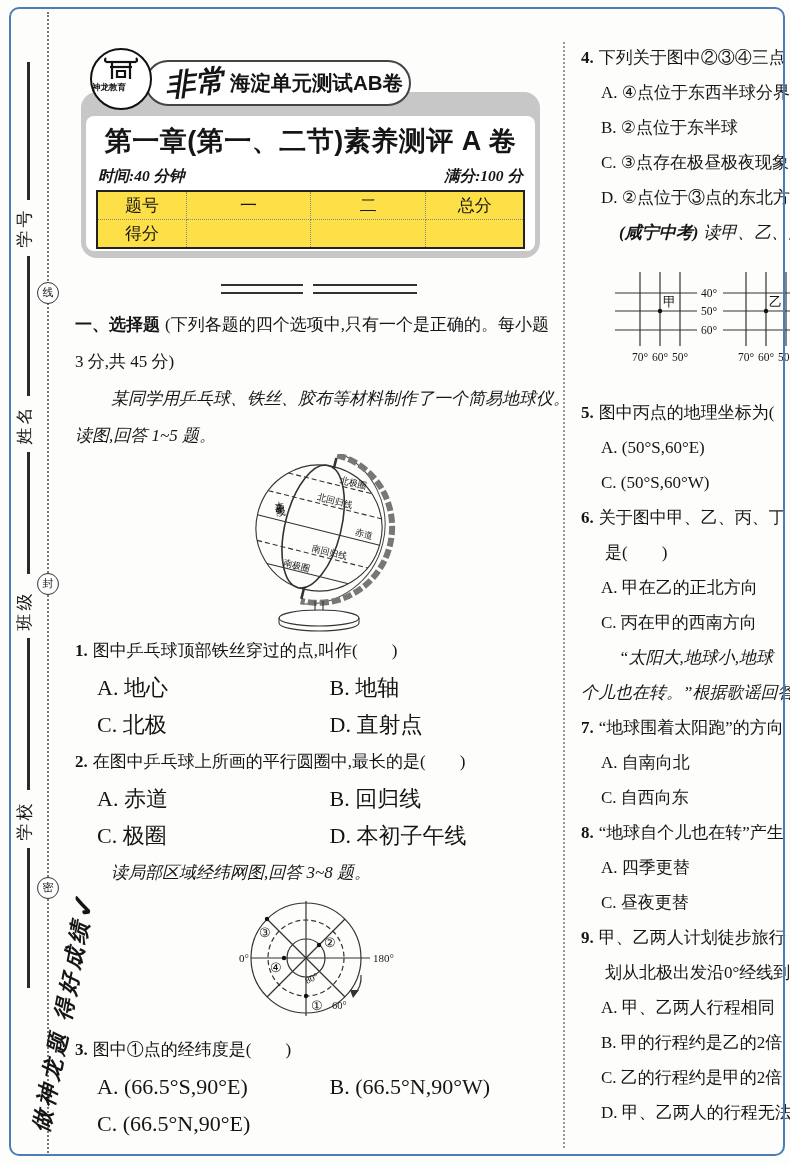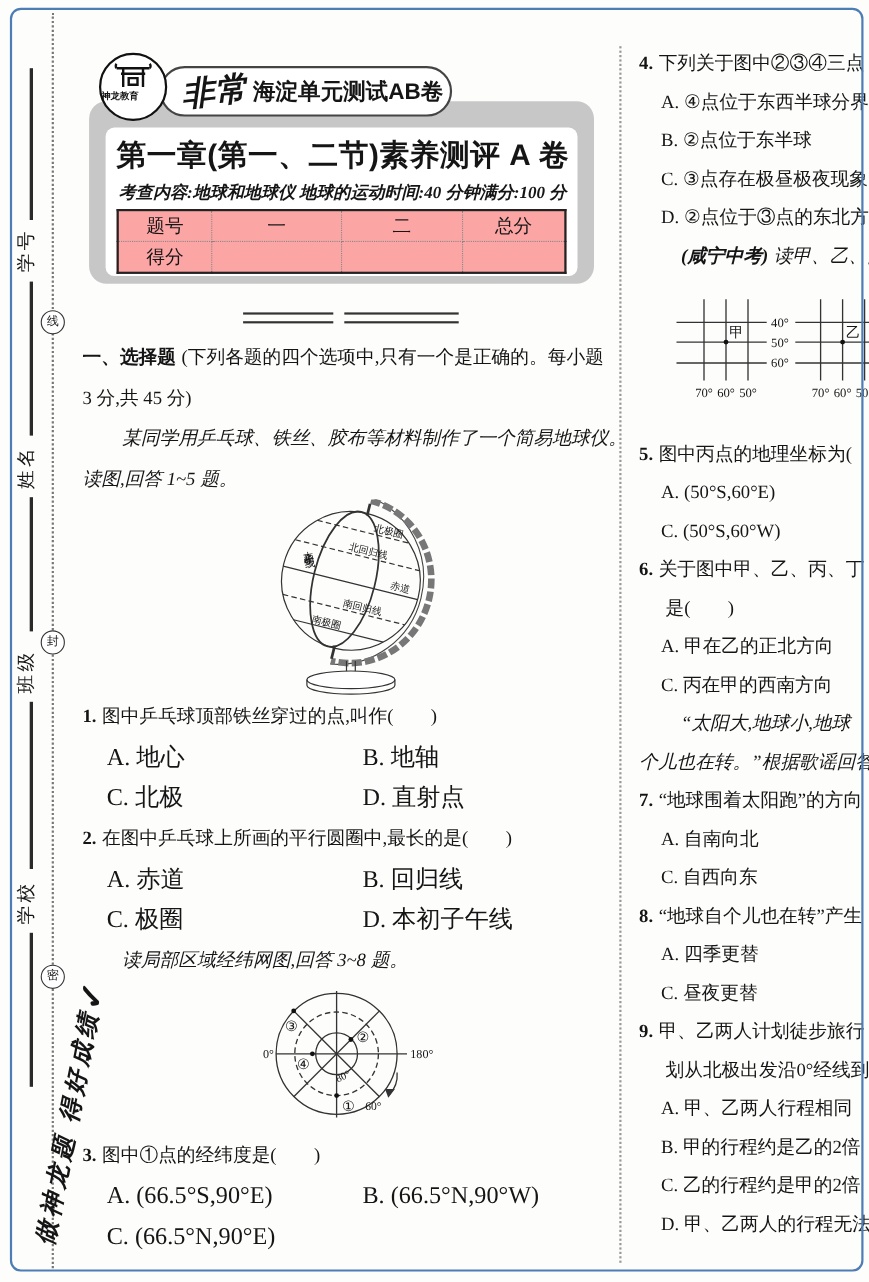--- a/index.html
+++ b/index.html
@@ -18,27 +18,27 @@
   .stamp { position:absolute; left:22px; top:1128px; transform-origin:0 0; transform:rotate(-79deg);
            font-size:22px; font-style:italic; font-weight:bold; letter-spacing:4px; white-space:nowrap; z-index:3; }
   .stamp .chk { font-size:30px; font-style:normal; letter-spacing:0; vertical-align:-2px; }
   .divider { position:absolute; left:563px; top:42px; height:1106px; border-left:2px dotted #999; }
   
   .col-left  { position:absolute; left:75px; top:40px; width:487px; }
   .col-right { position:absolute; left:581px; top:40px; width:215px; }
   
   .hdr { position:relative; height:212px; margin:8px 22px 0 6px; }
   .hdr-panel { position:absolute; left:0; right:0; top:44px; bottom:2px; background:var(--gray);
-               border-radius:16px; padding:24px 15px 7px; box-sizing:border-box; }
+               border-radius:16px; padding:24px 5px 7px; box-sizing:border-box; }
   .hdr-inner { background:#fff; border-radius:8px; height:100%; box-sizing:border-box; padding:2px 10px 8px; }
   .hdr-title { font-family:"Liberation Sans",sans-serif; font-weight:bold; font-size:27px;
                text-align:center; line-height:46px; letter-spacing:0.5px; white-space:nowrap; }
   .hdr-info  { display:flex; justify-content:space-between; font-weight:bold; font-style:italic;
                font-size:15.5px; line-height:23px; padding:0 2px; white-space:nowrap; }
-  .hdr-table { width:100%; border-collapse:collapse; border:2px solid #222; background:#fca5a5; margin-top:3px; }
+  .hdr-table { width:100%; border-collapse:collapse; border:2px solid #222; background:#fde047; margin-top:3px; }
   .hdr-table td { border:1px dotted #888; height:25px; text-align:center; font-size:17px; }
   .logo { position:absolute; left:9px; top:0; width:62px; height:62px; border:2.5px solid #111; border-radius:50%;
           background:#fff; z-index:3; text-align:left; box-sizing:border-box; }
   .logo svg { display:block; margin:7px auto 0; }
   .logo-name { font-size:8.5px; font-weight:bold; font-family:"Liberation Sans",sans-serif; margin-top:1px; }
   .pill { position:absolute; left:64px; top:12px; height:46px; width:266px; border:2px solid #444;
           border-radius:24px; background:#fff; z-index:2; display:flex; align-items:center;
           padding-left:18px; box-sizing:border-box; white-space:nowrap; }
   .brand-script { font-size:30px; font-weight:bold; font-style:italic; transform:rotate(-6deg); margin-right:5px; }
   .brand-name   { font-size:20.5px; font-weight:bold; font-family:"Liberation Sans",sans-serif; }
@@ -91,21 +91,20 @@
     <div class="seal-char" style="top: 877px;">密</div>
   </div>
 
 <div class="col-left">
 
   <div class="hdr">
     <div class="hdr-panel">
       <div class="hdr-inner">
         <div class="hdr-title">第一章(第一、二节)素养测评 A 卷</div>
         <div class="hdr-info">
-          <span>考查内容:地球和地球仪 地球的运动</span>
           <span>时间:40 分钟</span>
           <span>满分:100 分</span>
         </div>
         <table class="hdr-table">
           <colgroup>
               <col style="width:21%">
               <col style="width:29%">
               <col style="width:27%">
               <col style="width:23%">
             </colgroup>

